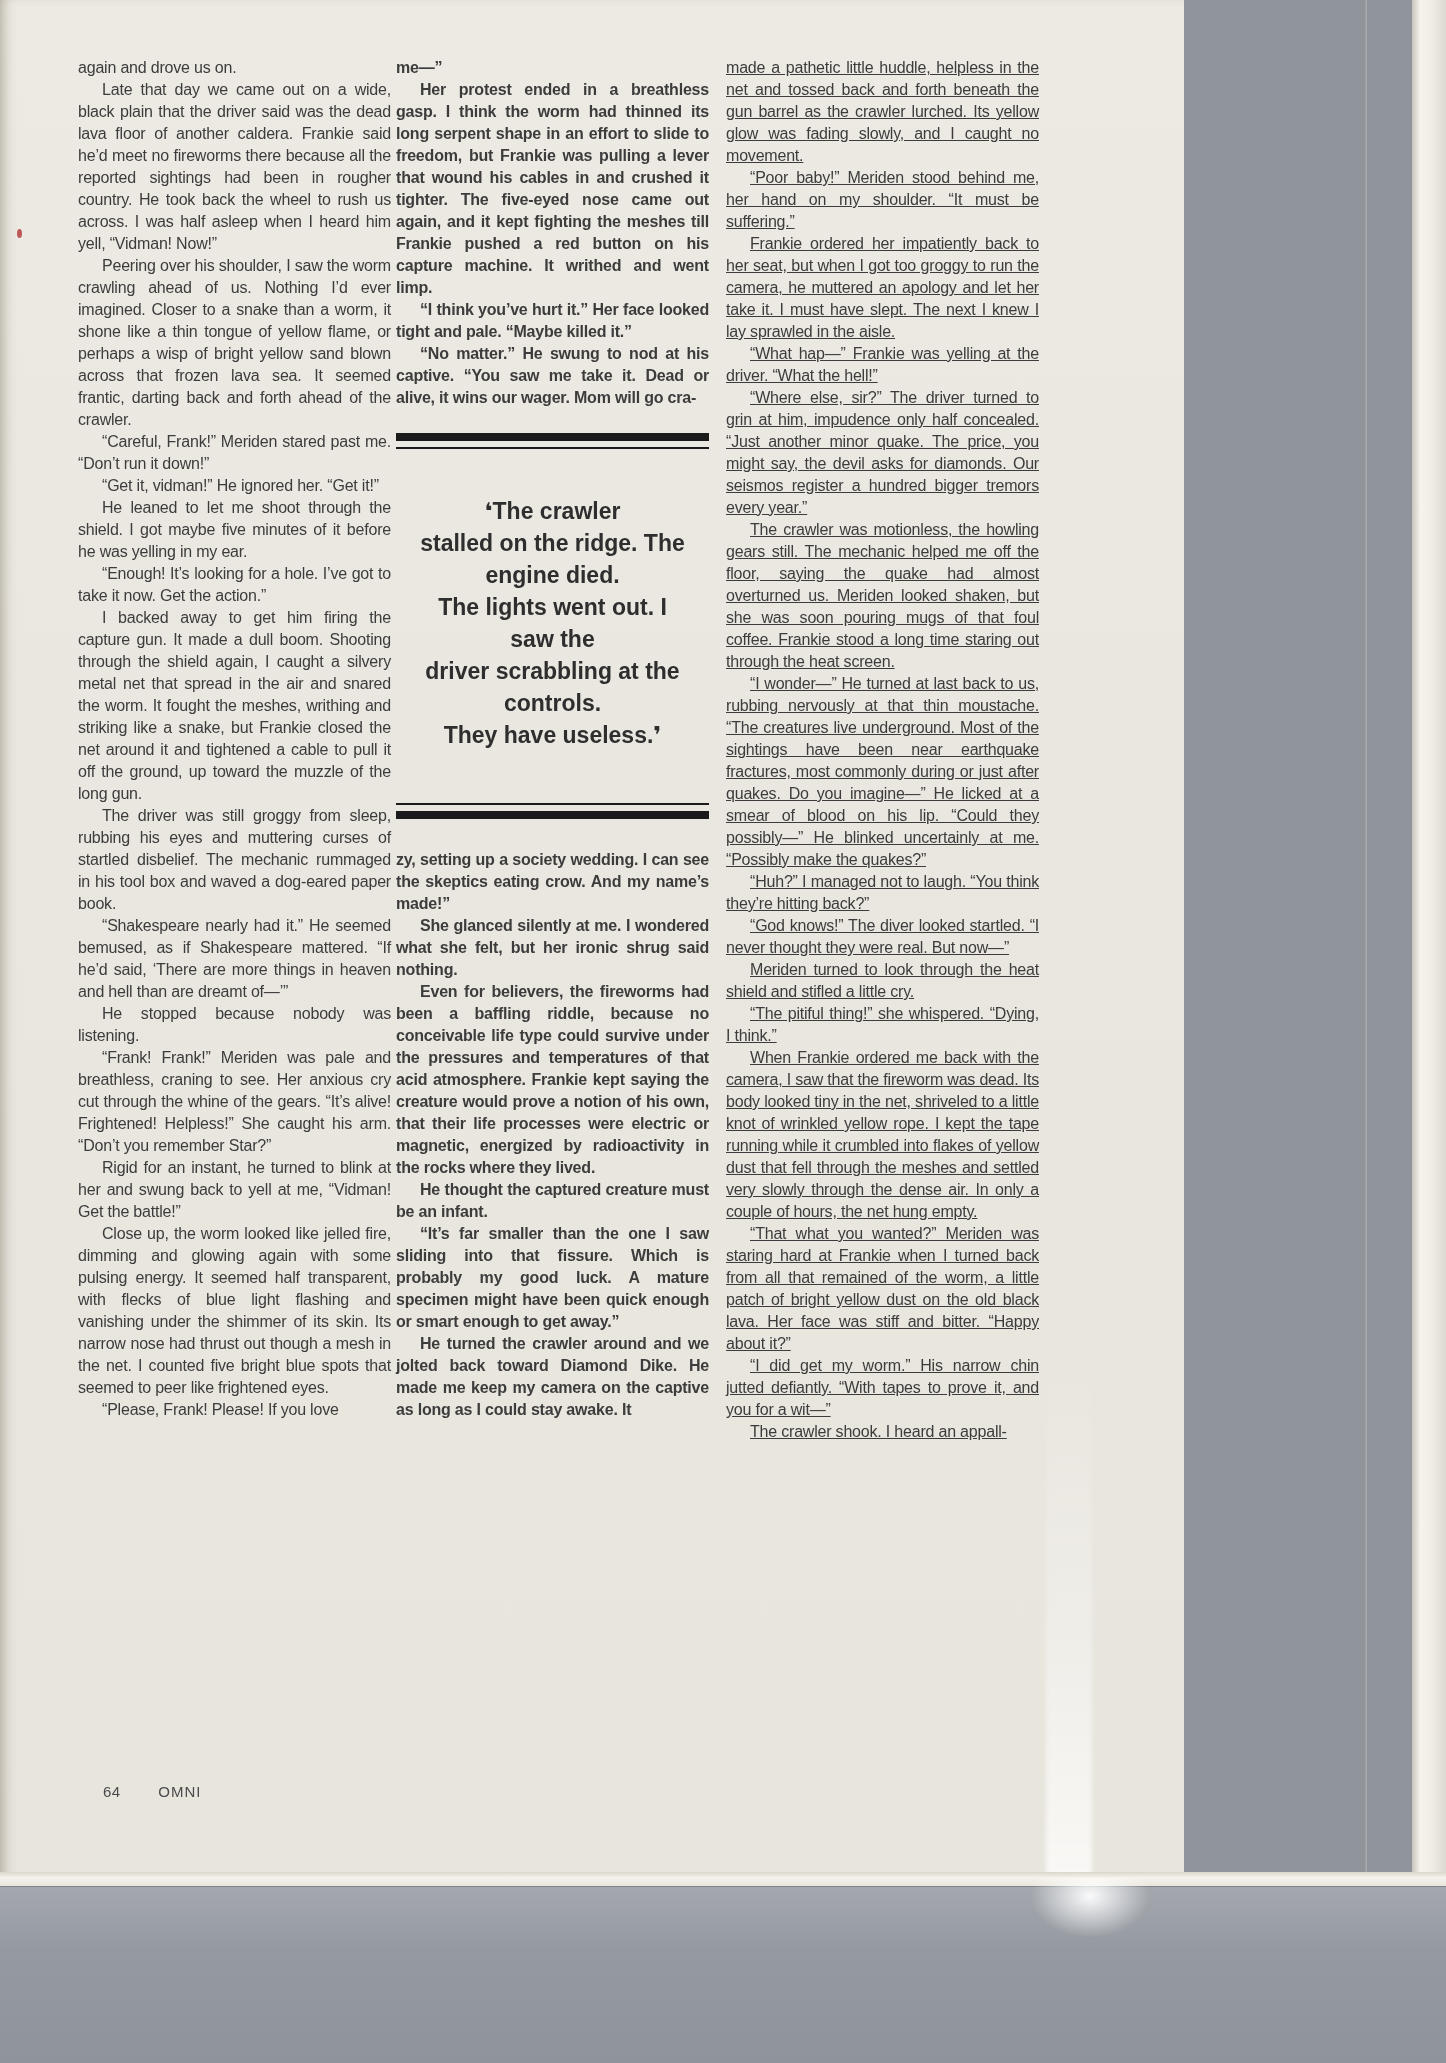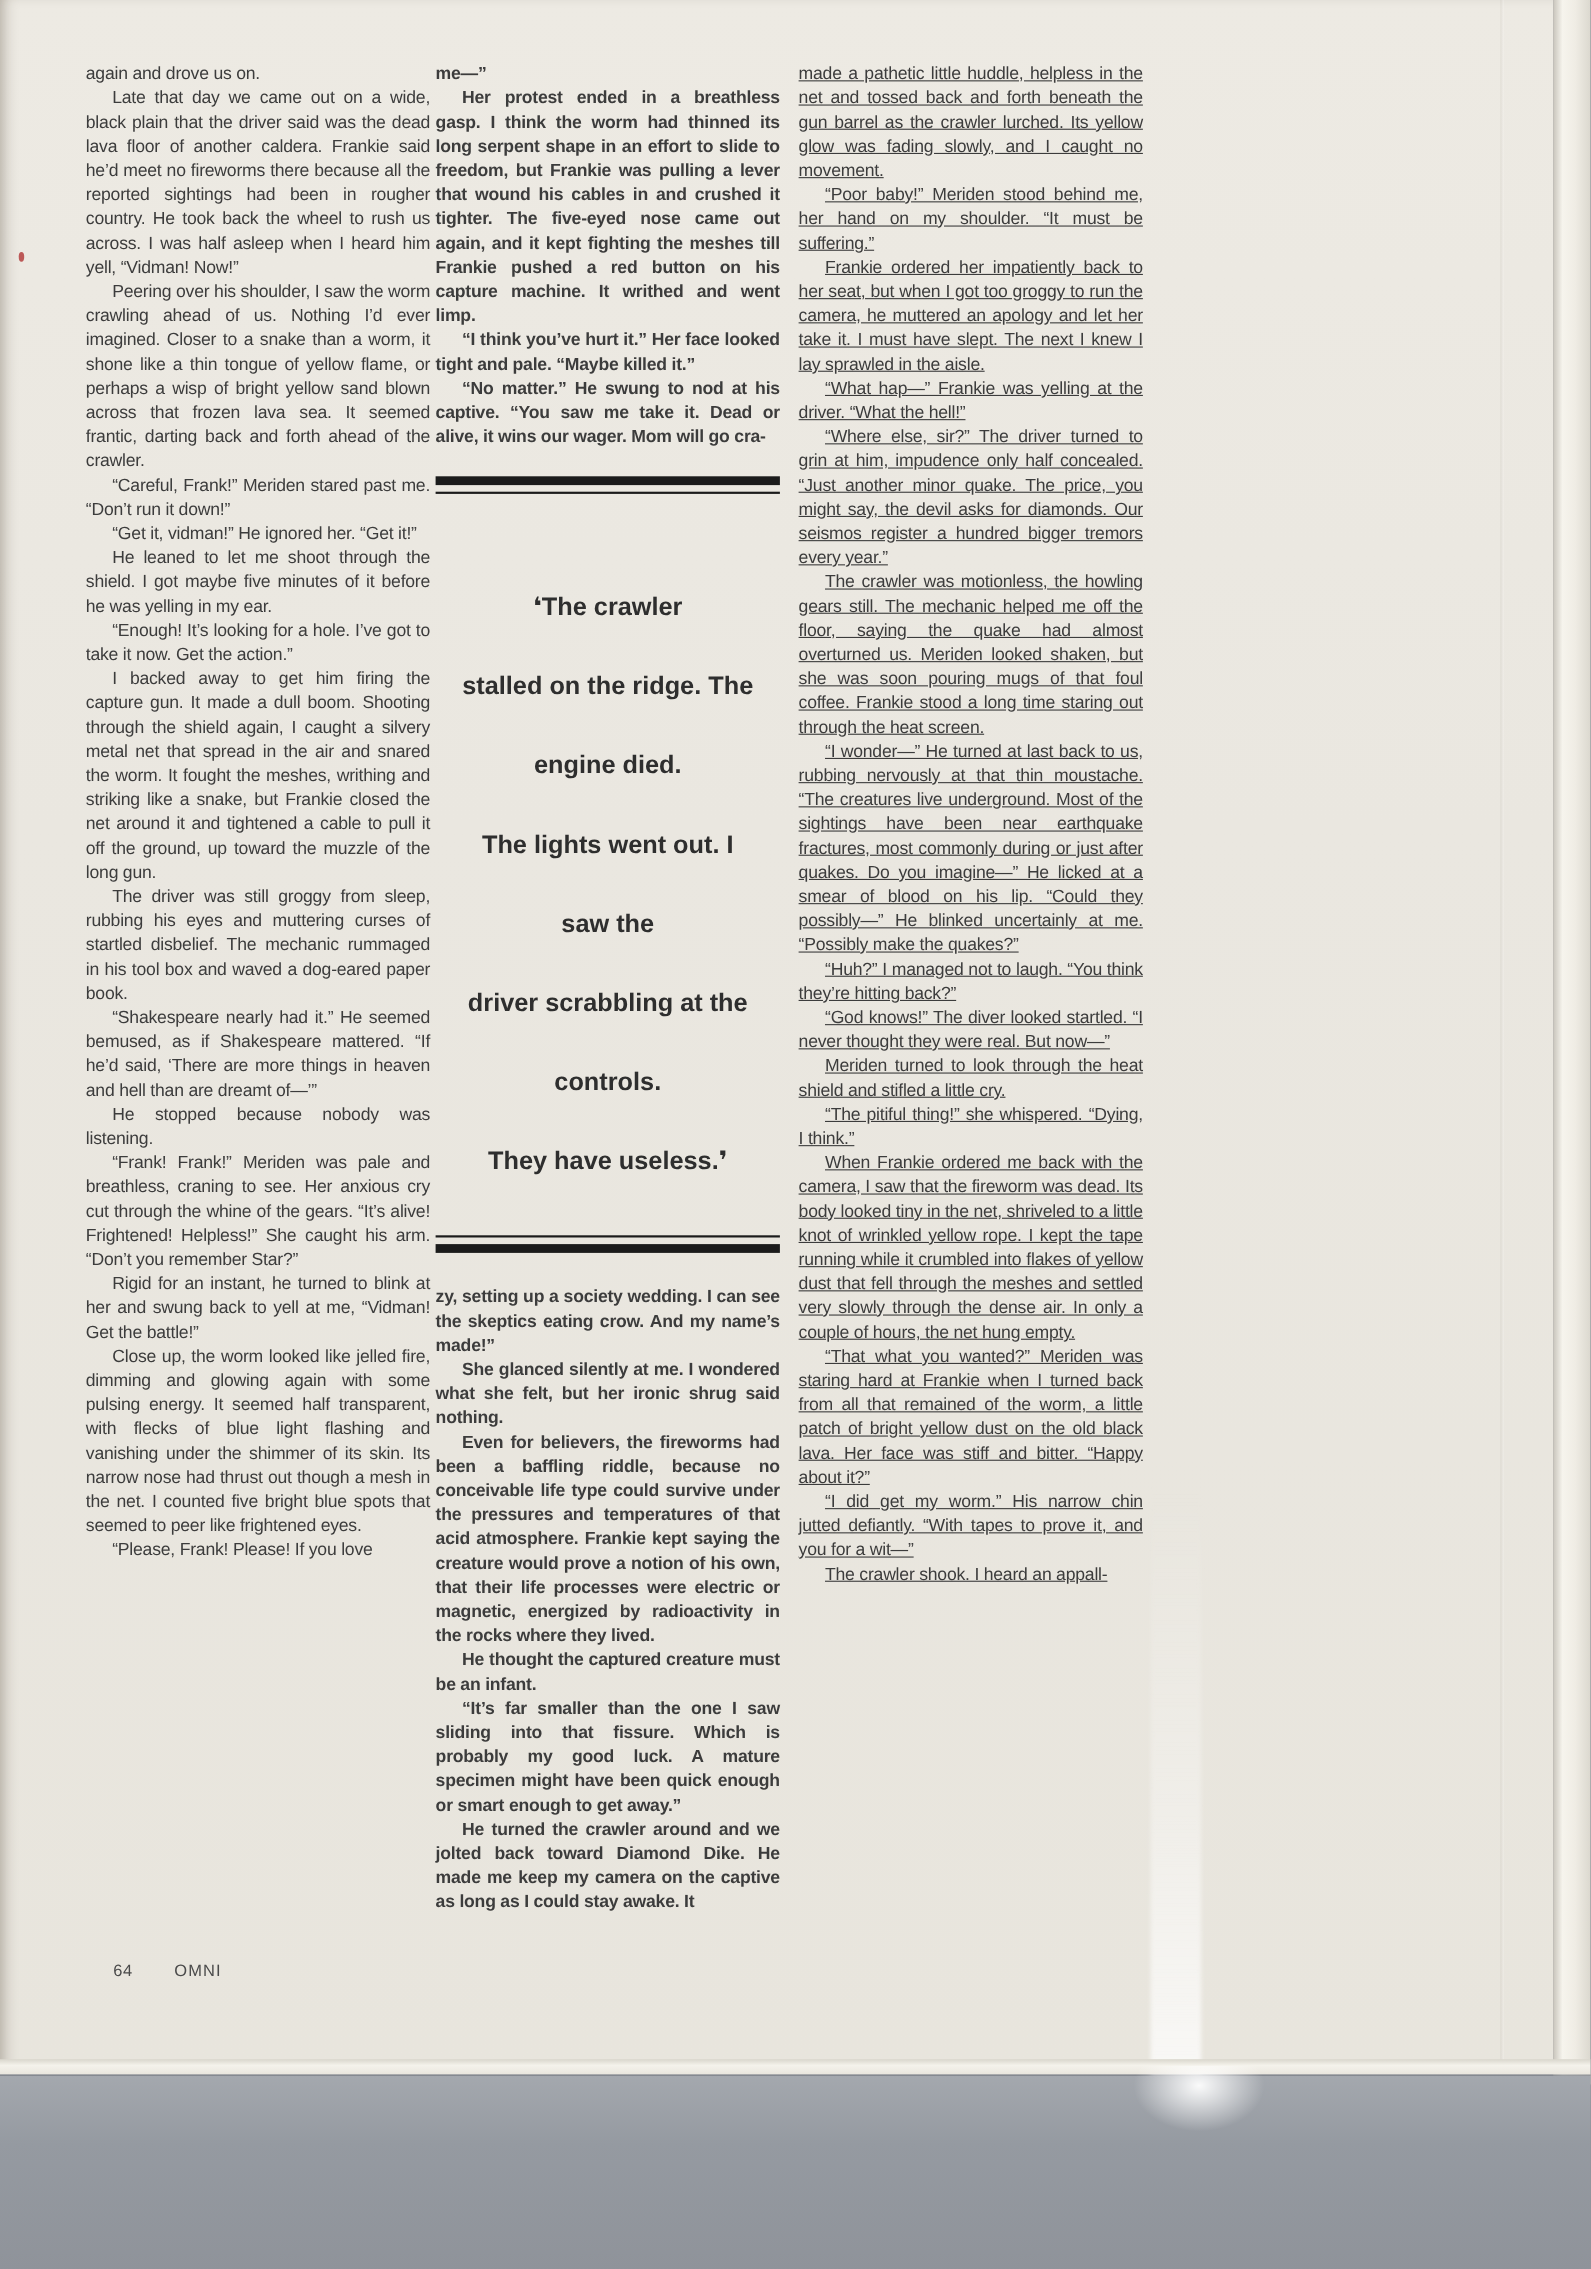--- a/index.html
+++ b/index.html
@@ -3,21 +3,21 @@
 <meta charset="utf-8">
 <style>
   html,body{margin:0;padding:0;}
   body{
     width:1446px;height:2063px;position:relative;overflow:hidden;
     background:#90949b;
     font-family:"Liberation Sans","DejaVu Sans",sans-serif;
   }
   
   .page{
-    position:absolute;left:0;top:0;width:1412px;height:1883px;
+    position:absolute;left:0;top:0;width:1184px;height:1883px;
     background:linear-gradient(180deg,#edeae3 0%,#eae7e0 40%,#e8e5dd 100%);
     box-shadow:inset 10px 0 14px -8px rgba(90,80,65,.45);
   }
   .crease{
     position:absolute;left:1364px;top:0;width:3px;height:1883px;
     background:linear-gradient(90deg,rgba(120,110,95,.10),rgba(255,255,255,.25));
     pointer-events:none;
   }
   .red-speck{
     position:absolute;left:17px;top:229px;width:5px;height:9px;
@@ -38,21 +38,21 @@
   .pullquote{margin:24px 0 30px 0;}
   .rule{width:100%;}
   .rule.thick{height:8px;background:#1b1b1b;}
   .rule.thin{height:2px;background:#1b1b1b;}
   .pq-top-gap{height:6px;}
   .pq-body{
     padding:46px 2px 52px 2px;
     font-size:23px;line-height:32px;letter-spacing:0;
     color:#2e2e2e;text-align:center;
   }
-  .pq-line{text-align:center;margin-top:40px;}
+  .pq-line{text-align:center;}
   
   .footer{
     position:absolute;left:103px;top:1783px;
     font-size:15px;color:#4a4a4a;letter-spacing:.5px;
   }
   .footer .pagenum{display:inline-block;}
   .footer .mag{display:inline-block;margin-left:33px;letter-spacing:1px;}
   
   .next-page-edge{
     position:absolute;left:1412px;top:0;width:34px;height:1895px;

